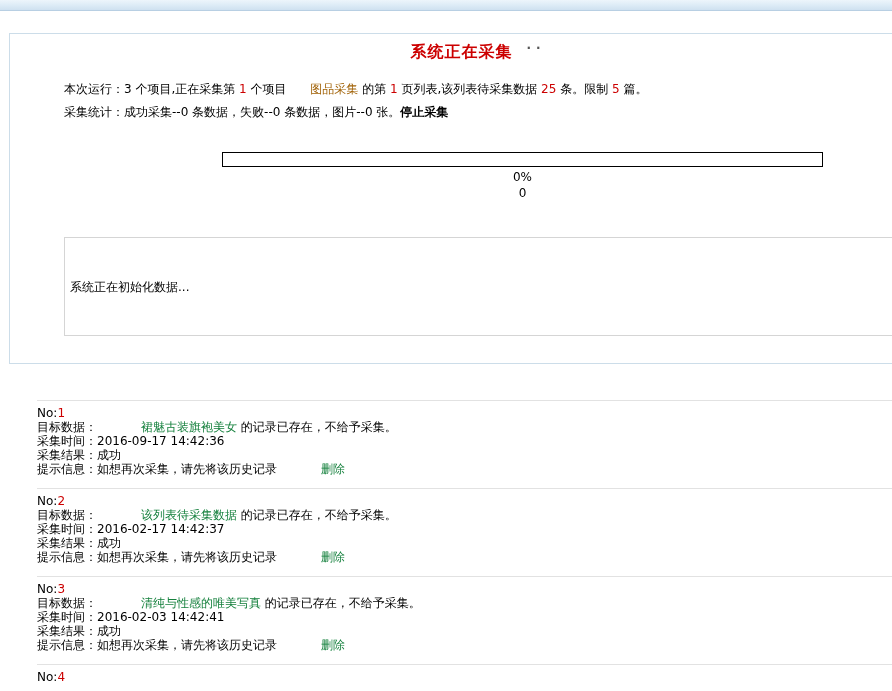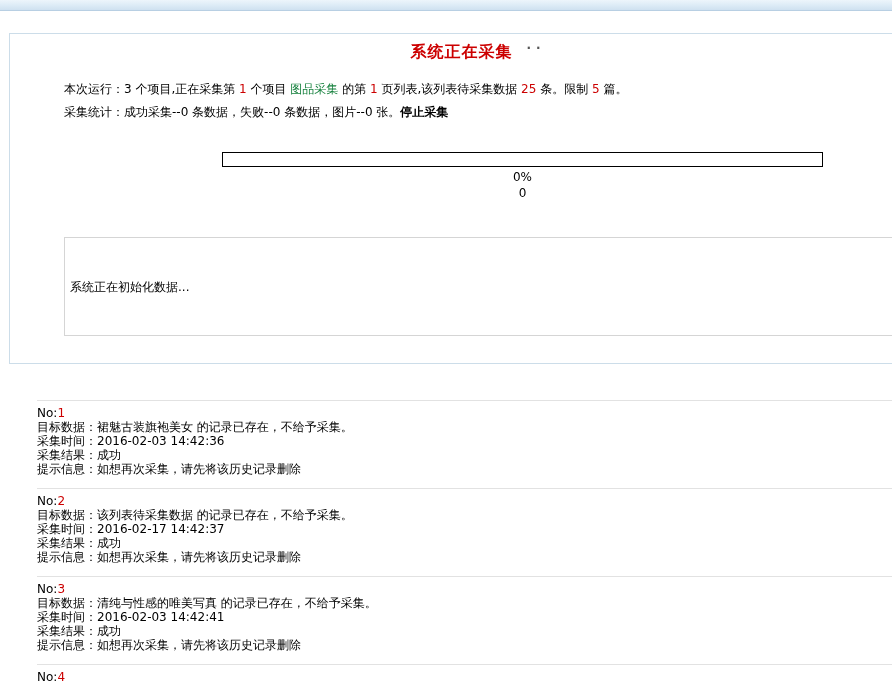--- a/index.html
+++ b/index.html
@@ -28,22 +28,22 @@
     letter-spacing:1px;
   }
   .title-dots{
     font-size:12px;font-weight:bold;color:#555;
     letter-spacing:5px;margin-left:14px;
     position:relative;top:-8px;
   }
   .run-line{margin:19px 0 0 54px;line-height:14px;}
   .stats-line{margin:9px 0 0 54px;line-height:14px;}
   .red{color:#cc0000;}
-  .red-link{color:#15803d;cursor:pointer;}
-  .rec-link{color:#000000;cursor:pointer;}
+  .red-link{color:#a16207;cursor:pointer;margin-left:20px;}
+  .rec-link{color:#15803d;cursor:pointer;margin-left:44px;}
   .stop-link{color:#000;cursor:pointer;font-weight:bold;}
   .progress-outer{
     margin:33px 0 0 212px;
     width:599px;height:13px;
     border:1px solid #000;background:#fff;
   }
   .progress-pct{width:601px;margin:3px 0 0 212px;text-align:center;line-height:14px;}
   .progress-count{width:601px;margin:2px 0 0 212px;text-align:center;line-height:14px;}
   .init-box{
     margin:37px 0 0 54px;
@@ -80,21 +80,21 @@
   <div class="init-box">
     <div class="init-msg">系统正在初始化数据...</div>
   </div>
 </div>
 
 <div class="records">
 
   <div class="record">
     <div><span>No:</span><span class="red">1</span></div>
     <div><span>目标数据：</span><span class="rec-link">裙魅古装旗袍美女</span><span> 的记录已存在，不给予采集。</span></div>
-    <div><span>采集时间：</span><span>2016-02-03 14:42:36</span></div>
+    <div><span>采集时间：</span><span>2016-09-17 14:42:36</span></div>
     <div><span>采集结果：</span><span>成功</span></div>
     <div><span>提示信息：</span><span>如想再次采集，请先将该历史记录</span><span class="rec-link">删除</span></div>
   </div>
 
   <div class="record">
     <div><span>No:</span><span class="red">2</span></div>
     <div><span>目标数据：</span><span class="rec-link">该列表待采集数据</span><span> 的记录已存在，不给予采集。</span></div>
     <div><span>采集时间：</span><span>2016-02-17 14:42:37</span></div>
     <div><span>采集结果：</span><span>成功</span></div>
     <div><span>提示信息：</span><span>如想再次采集，请先将该历史记录</span><span class="rec-link">删除</span></div>

